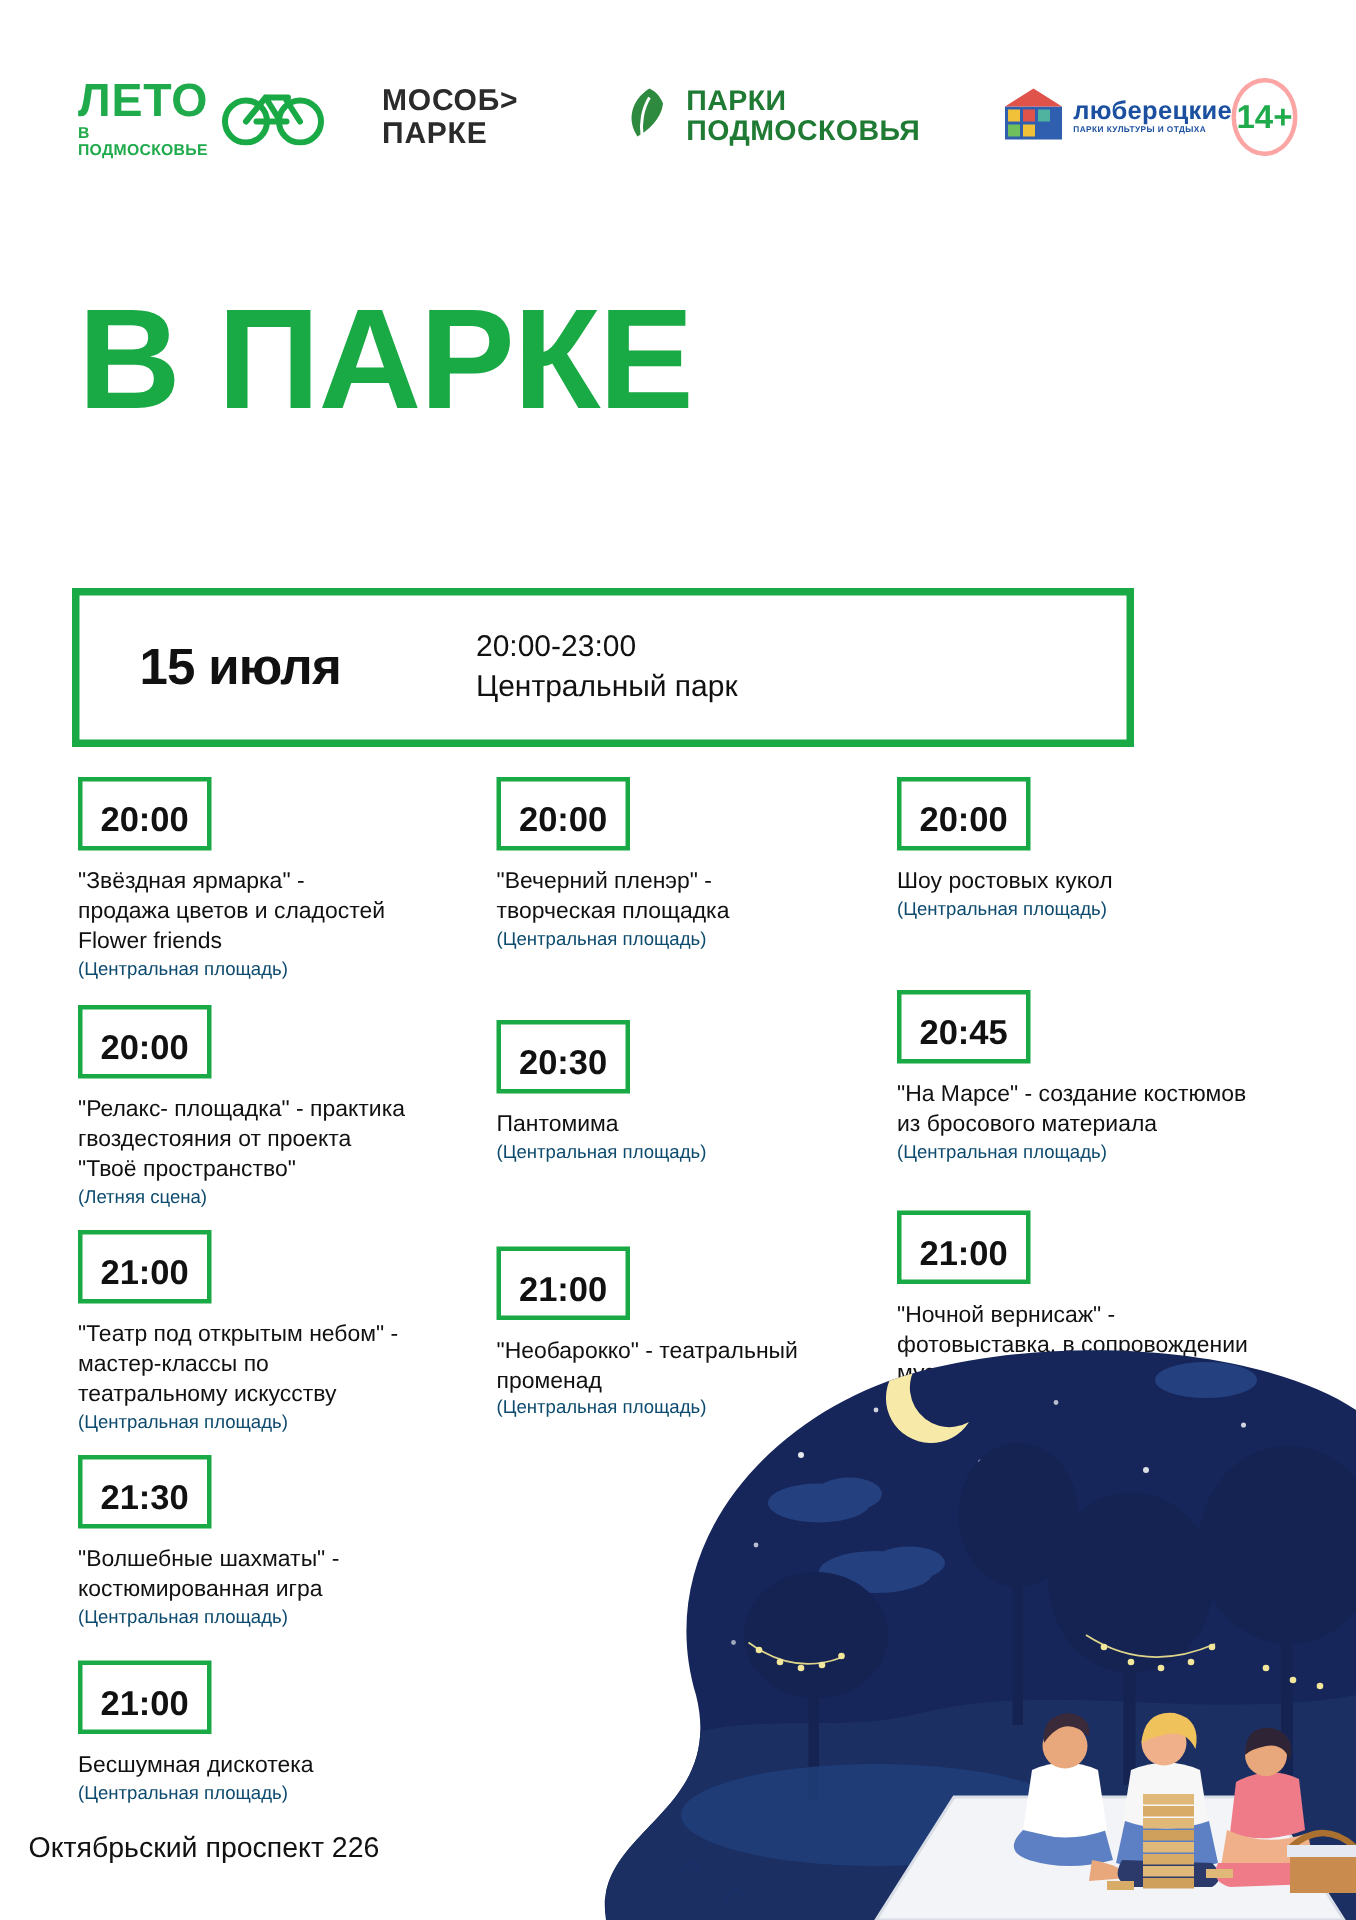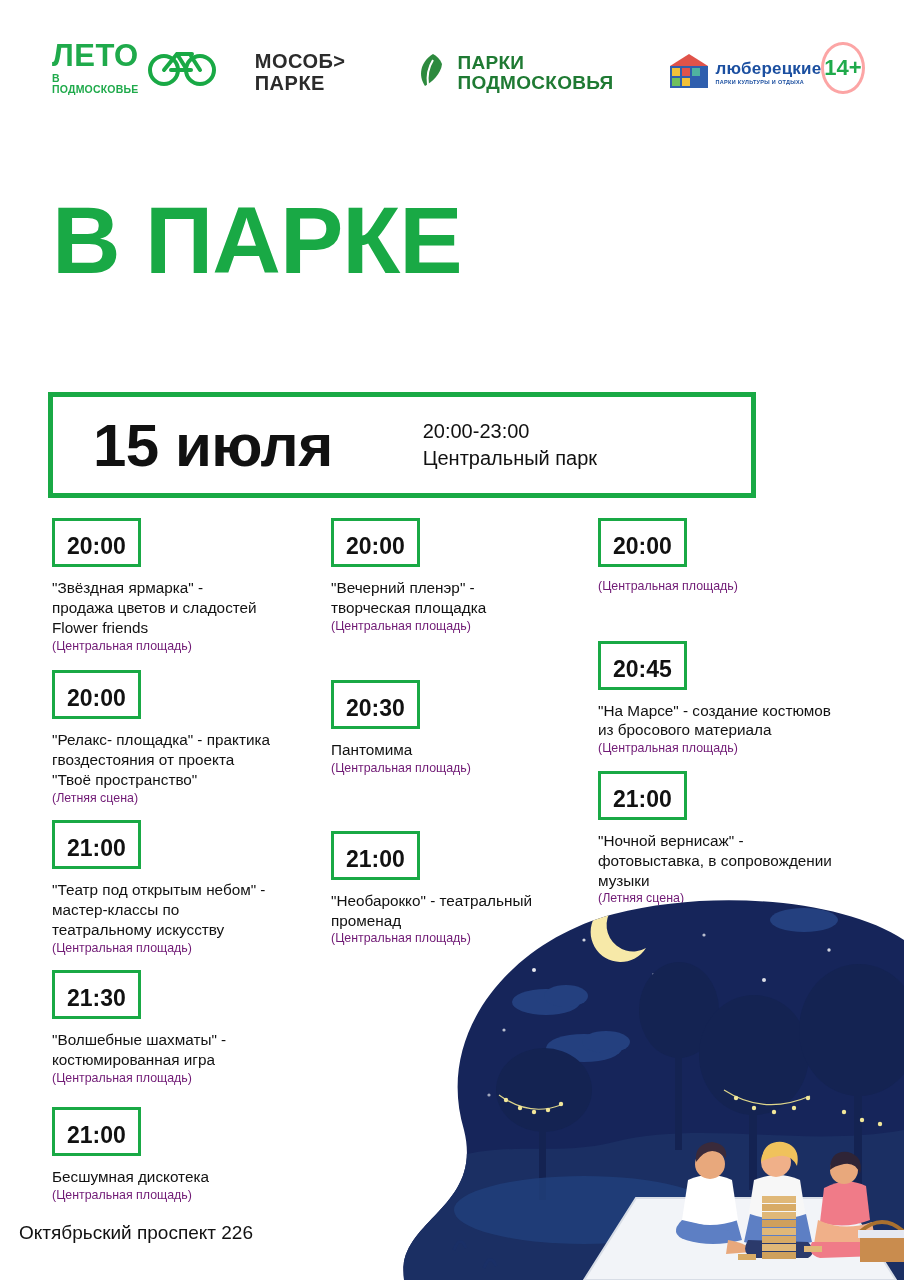--- a/index.html
+++ b/index.html
@@ -10,24 +10,24 @@
     background: #ffffff;
     font-family: "Liberation Sans", sans-serif;
     color: #111111;
     position: relative;
     overflow: hidden;
   }
 
   
   .header {
     position: absolute;
-    top: 16px; left: 0; right: 0;
+    top: 39px; left: 0; right: 0;
     height: 78px;
     display: flex;
-    align-items: flex-end;
+    align-items: center;
     padding: 0 52px;
   }
   .logo-leto {
     display: flex;
     align-items: center;
     gap: 6px;
   }
   .leto-text { line-height: 1; }
   .leto-main {
     font-size: 31px;
@@ -126,21 +126,21 @@
     position: absolute;
     left: 48px;
     top: 392px;
     width: 708px;
     height: 106px;
     border: 5px solid #19a945;
     display: flex;
     align-items: center;
   }
   .date-big {
-    font-size: 60px;
+    font-size: 34px;
     font-weight: bold;
     color: #111;
     margin-left: 40px;
     letter-spacing: -0.5px;
   }
   .date-info {
     margin-left: 90px;
     font-size: 20px;
     line-height: 1.35;
     color: #111;
@@ -174,30 +174,30 @@
   .evt-title {
     font-size: 15.3px;
     line-height: 1.3;
     color: #111;
     max-width: 262px;
     white-space: pre-line;
   }
   .evt-place {
     font-size: 12.4px;
     line-height: 1.25;
-    color: #701a75;
+    color: #0c4a6e;
     margin-top: 1px;
   }
 
   
   .c1 .evt:nth-child(1) { margin-bottom: 16px; }
   .c2 .evt:nth-child(1) { margin-bottom: 46px; }
   .c3 .evt:nth-child(1) { margin-bottom: 46px; }
   .c2 .evt:nth-child(2) { margin-bottom: 54px; }
-  .c3 .evt:nth-child(2) { margin-bottom: 14px; }
+  .c3 .evt:nth-child(2) { margin-bottom: 30px; }
   .c1 .evt:nth-child(2) { margin-bottom: 14px; }
   .c1 .evt:nth-child(3) { margin-bottom: 14px; }
   .c1 .evt:nth-child(4) { margin-bottom: 20px; }
 
   
   .illus {
     position: absolute;
     right: 0;
     bottom: 0;
     width: 620px;
@@ -345,20 +345,21 @@
       <div class="time-badge">21:00</div>
       <div class="evt-title">"Необарокко" - театральный
 променад</div>
       <div class="evt-place">(Центральная площадь)</div>
     </div>
   </div>
 
   <div class="col c3">
     <div class="evt">
       <div class="time-badge">20:00</div>
+      <div class="evt-title">Шоу ростовых кукол</div>
       <div class="evt-place">(Центральная площадь)</div>
     </div>
     <div class="evt">
       <div class="time-badge">20:45</div>
       <div class="evt-title">"На Марсе" - создание костюмов
 из бросового материала</div>
       <div class="evt-place">(Центральная площадь)</div>
     </div>
     <div class="evt">
       <div class="time-badge">21:00</div>

